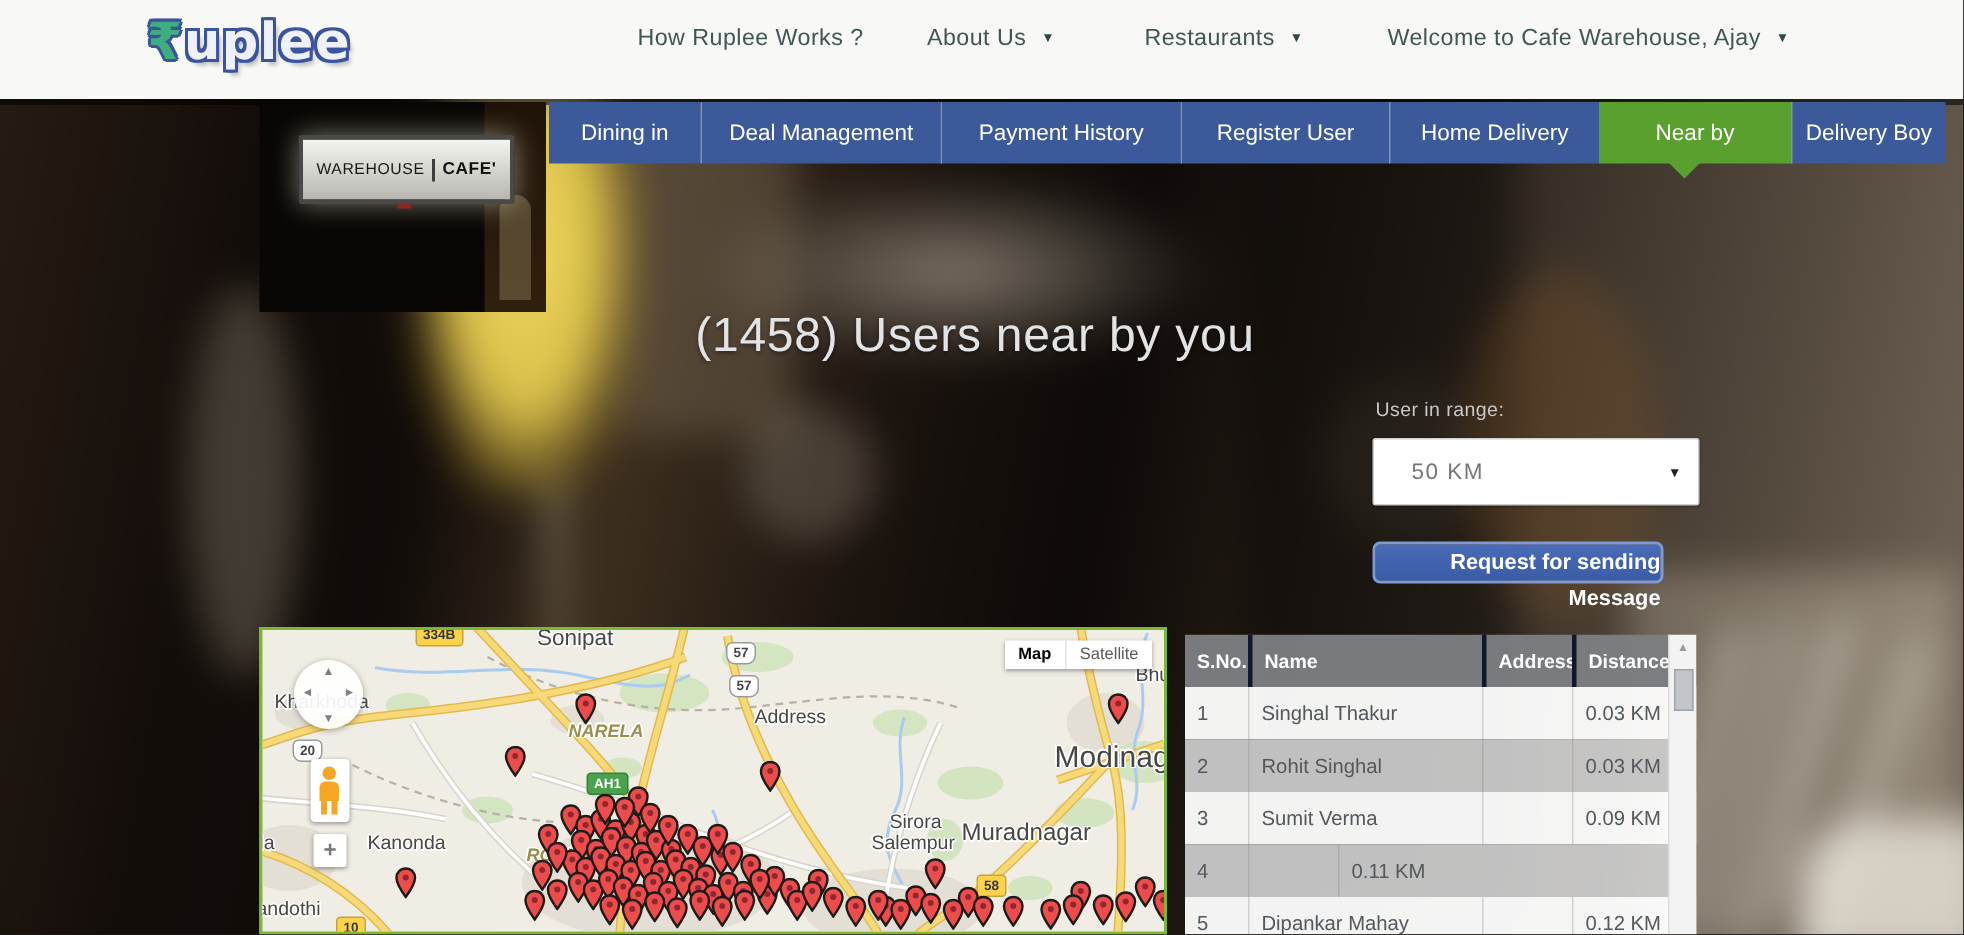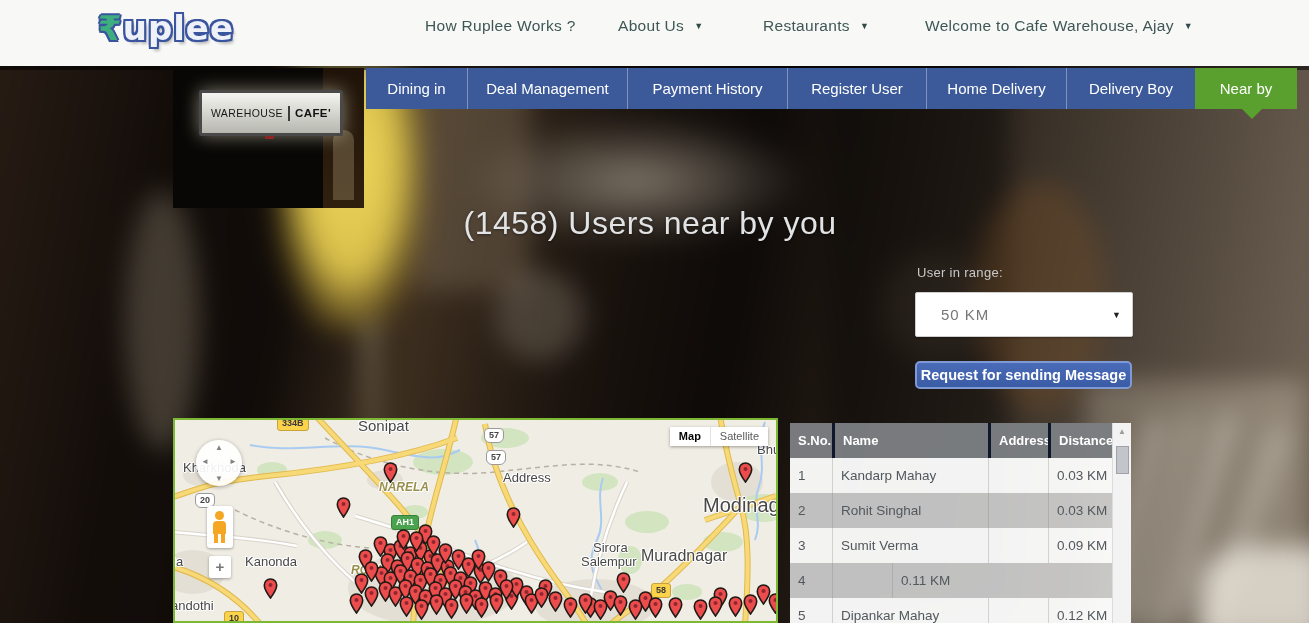--- a/index.html
+++ b/index.html
@@ -75,23 +75,23 @@
     border-left:11px solid transparent;border-right:11px solid transparent;border-top:11px solid #5aa02f;}
 
   
   .page-title{position:absolute;left:366px;top:205px;width:568px;text-align:center;z-index:5;
     font-size:32px;font-weight:300;color:#e2e3e5;letter-spacing:.5px;text-shadow:0 1px 3px rgba(0,0,0,.45);}
   .range-label{position:absolute;left:917px;top:265px;font-size:13px;color:#c9c9c9;z-index:5;letter-spacing:.3px;}
   .range-select{position:absolute;left:915px;top:292px;width:216px;height:43px;background:#fff;border:1px solid #cfcfcf;
     border-radius:2px;z-index:5;cursor:pointer;box-shadow:0 1px 2px rgba(0,0,0,.3);}
   .range-value{position:absolute;left:25px;top:0;line-height:43px;font-size:15px;color:#777;letter-spacing:1px;}
   .select-caret{position:absolute;right:11px;top:17px;font-size:9px;color:#222;}
-  .send-btn{position:absolute;left:915px;top:361px;width:217px;height:28px;z-index:5;cursor:pointer;
+  .send-btn{position:absolute;left:915px;top:361px;width:194px;height:28px;z-index:5;cursor:pointer;
     background:linear-gradient(#4a6cb8,#3a5ba5);border:2px solid #7e99d4;border-radius:5px;box-sizing:border-box;
-    color:#fff;font-size:14.5px;font-weight:bold;text-align:center;line-height:24px;}
+    color:#fff;font-size:14.5px;font-weight:bold;text-align:right;line-height:24px;}
 
   
   .map{position:absolute;left:173px;top:418px;width:605px;height:205px;border:2px solid #7cb832;box-sizing:border-box;
     background:#f0ede4;overflow:hidden;z-index:5;cursor:grab;}
   .map svg.base{position:absolute;left:0;top:0;z-index:1;}
   .mlabel{position:absolute;z-index:3;color:#474747;white-space:nowrap;
     text-shadow:1px 0 #fff,-1px 0 #fff,0 1px #fff,0 -1px #fff,1px 1px #fff,-1px -1px #fff;}
   .mlabel.area{color:#99904f;font-style:italic;font-weight:bold;padding-left:12px;}
   .shield{position:absolute;z-index:3;font-size:9px;font-weight:bold;padding:1px 4px;border-radius:3px;line-height:11px;}
   .shield.yellow{background:#fbd34b;border:1px solid #c8a23c;color:#3a3a3a;}
@@ -184,22 +184,22 @@
       <span class="tick"></span>
     </div>
   </div>
 
   <div id="tab-bar">
       <div class="tab">Dining in</div>
       <div class="tab">Deal Management</div>
       <div class="tab">Payment History</div>
       <div class="tab">Register User</div>
       <div class="tab">Home Delivery</div>
+      <div class="tab active">Near by</div>
       <div class="tab">Delivery Boy</div>
-      <div class="tab active">Near by</div>
     </div>
 
   <div class="page-title">(1458) Users near by you</div>
   <div class="range-label">User in range:</div>
   <div class="range-select">
     <span class="range-value">50 KM</span>
     <span class="select-caret">▼</span>
   </div>
   <div class="send-btn">Request for sending Message</div>
 
@@ -672,21 +672,21 @@
   <div class="utable">
     <div class="thead" id="thead">
         <div class="cell c-sno">S.No.</div>
         <div class="cell c-name">Name</div>
         <div class="cell c-addr">Address</div>
         <div class="cell c-dist">Distance</div>
       </div>
     <div id="tbody">
         <div class="trow odd">
           <div class="cell c-sno">1</div>
-          <div class="cell c-name">Kandarp Mahay</div>
+          <div class="cell c-name">Singhal Thakur</div>
           <div class="cell c-addr"></div>
           <div class="cell c-dist">0.03 KM</div>
         </div>
         <div class="trow even">
           <div class="cell c-sno">2</div>
           <div class="cell c-name">Rohit Singhal</div>
           <div class="cell c-addr"></div>
           <div class="cell c-dist">0.03 KM</div>
         </div>
         <div class="trow odd">

